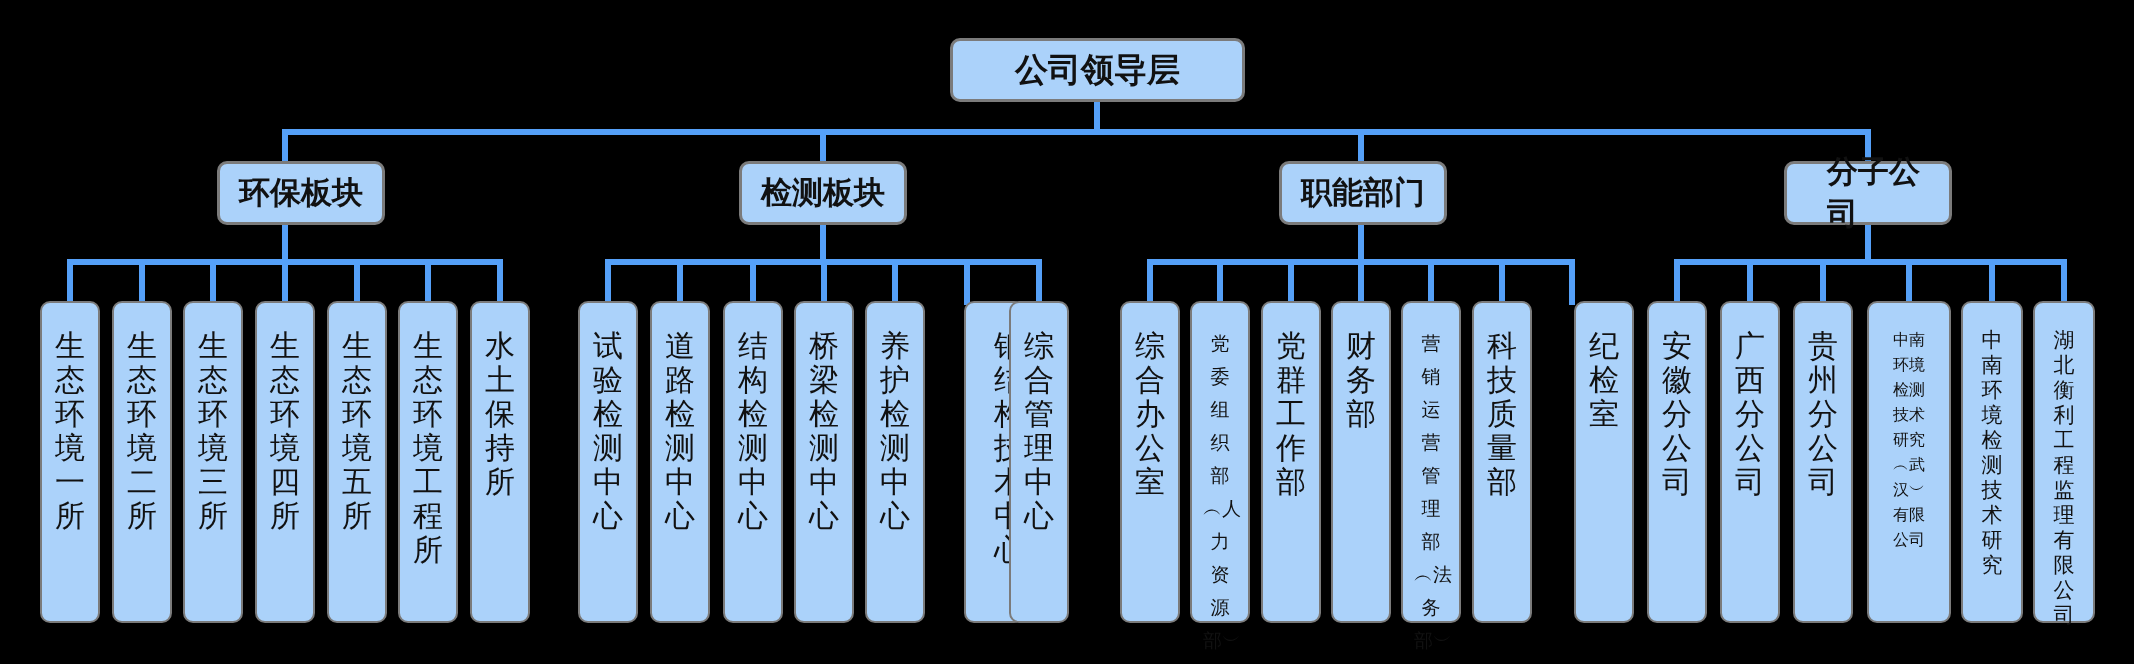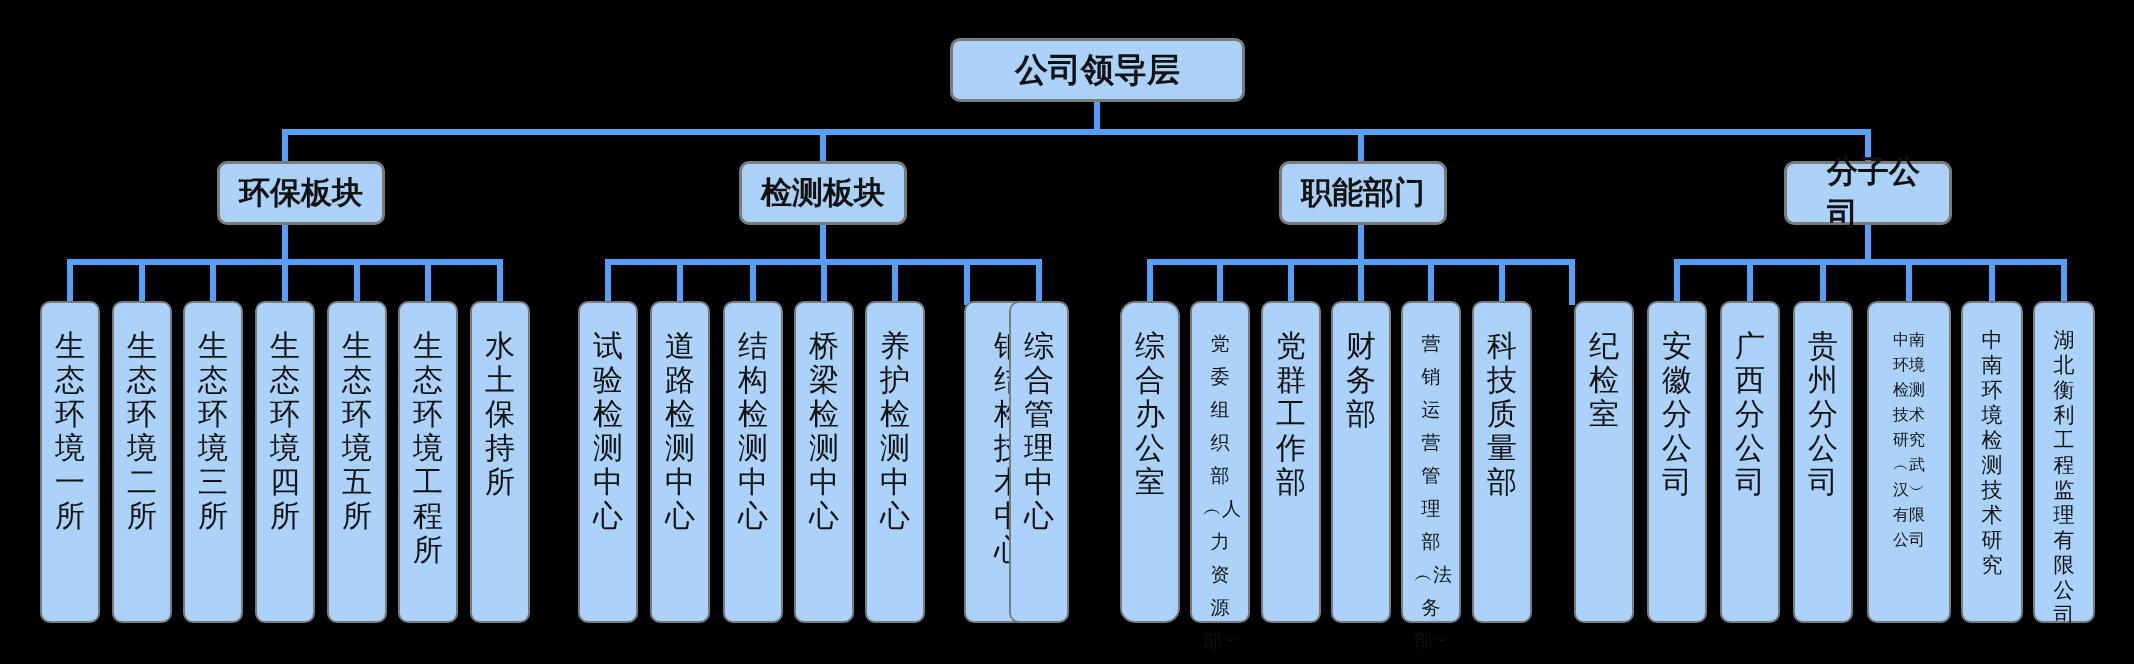--- a/index.html
+++ b/index.html
@@ -103,21 +103,21 @@
   <div class="node child" style="left:470px;">水土保持所</div>
 
   <div class="node child" style="left:578px;">试验检测中心</div>
   <div class="node child" style="left:650px;">道路检测中心</div>
   <div class="node child" style="left:723px;">结构检测中心</div>
   <div class="node child" style="left:794px;">桥梁检测中心</div>
   <div class="node child" style="left:865px;">养护检测中心</div>
   <div class="node child" style="left:964px;padding-left:28px;">钢结构技术中心</div>
   <div class="node child" style="left:1009px;">综合管理中心</div>
 
-  <div class="node child" style="left:1120px;border-radius:15px;">综合办公室</div>
+  <div class="node child" style="left:1120px;">综合办公室</div>
   <div class="node child sm" style="left:1190px;">党委组织部︵人力资源部︶</div>
   <div class="node child" style="left:1261px;">党群工作部</div>
   <div class="node child" style="left:1331px;">财务部</div>
   <div class="node child sm" style="left:1401px;">营销运营管理部︵法务部︶</div>
   <div class="node child" style="left:1472px;">科技质量部</div>
   <div class="node child" style="left:1574px;">纪检室</div>
 
   <div class="node child" style="left:1647px;">安徽分公司</div>
   <div class="node child" style="left:1720px;">广西分公司</div>
   <div class="node child" style="left:1793px;">贵州分公司</div>

